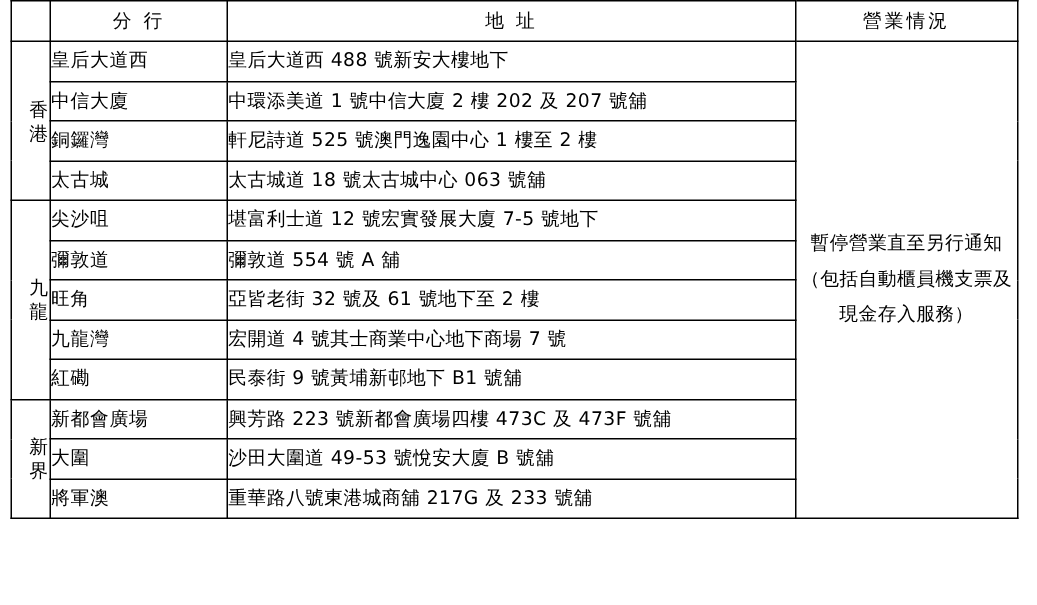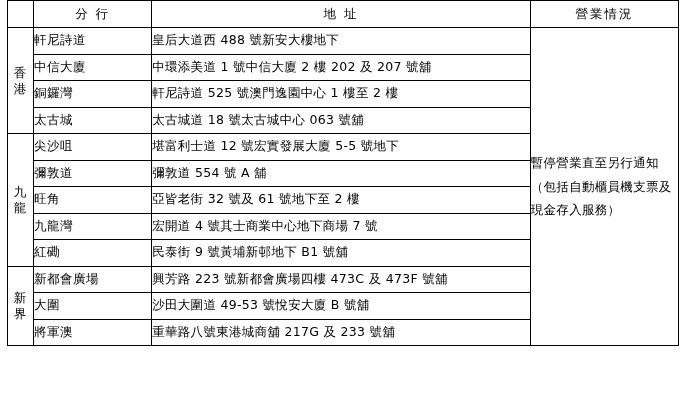--- a/index.html
+++ b/index.html
@@ -44,44 +44,46 @@
     padding: 0;
     vertical-align: middle;
   }
   .hdr {
     text-align: center;
     font-size: 13px;
     height: 26px;
     letter-spacing: 2px;
   }
   .region-cell {
-    text-align: center;
+    text-align: right;
     width: 26px;
     font-size: 13px;
     letter-spacing: 1px;
     line-height: 1.25;
   }
   .branch-cell {
     width: 118px;
     padding-left: 10px;
     height: 25.5px;
     letter-spacing: 0.5px;
   }
   .addr-cell {
     padding-left: 8px;
     height: 25.5px;
     letter-spacing: 0.3px;
     margin-top: 18px;
   }
   .status-cell {
     width: 120px;
+    text-align: center;
     padding: 0 8px;
     font-size: 12.5px;
     line-height: 1.9;
     letter-spacing: 0.3px;
+    font-family: Liberation Serif, serif;
   }
 </style>
 </head>
 <body>
 
 <div class="page">
 
 
   <table class="branch-table">
     <colgroup>
@@ -93,41 +95,41 @@
     <tbody>
       <tr>
         <th class="hdr"></th>
         <th class="hdr">分 行</th>
         <th class="hdr">地 址</th>
         <th class="hdr">營業情況</th>
       </tr>
 
       <tr>
         <td class="region-cell" rowspan="4">香港</td>
-        <td class="branch-cell">軒尼詩道</td>
+        <td class="branch-cell">皇后大道西</td>
         <td class="addr-cell">皇后大道西 488 號新安大樓地下</td>
         <td class="status-cell" rowspan="12">暫停營業直至另行通知（包括自動櫃員機支票及現金存入服務）</td>
       </tr>
       <tr>
         <td class="branch-cell">中信大廈</td>
         <td class="addr-cell">中環添美道 1 號中信大廈 2 樓 202 及 207 號舖</td>
       </tr>
       <tr>
         <td class="branch-cell">銅鑼灣</td>
         <td class="addr-cell">軒尼詩道 525 號澳門逸園中心 1 樓至 2 樓</td>
       </tr>
       <tr>
         <td class="branch-cell">太古城</td>
         <td class="addr-cell">太古城道 18 號太古城中心 063 號舖</td>
       </tr>
 
       <tr>
         <td class="region-cell" rowspan="5">九龍</td>
         <td class="branch-cell">尖沙咀</td>
-        <td class="addr-cell">堪富利士道 12 號宏實發展大廈 5-5 號地下</td>
+        <td class="addr-cell">堪富利士道 12 號宏實發展大廈 7-5 號地下</td>
       </tr>
       <tr>
         <td class="branch-cell">彌敦道</td>
         <td class="addr-cell">彌敦道 554 號 A 舖</td>
       </tr>
       <tr>
         <td class="branch-cell">旺角</td>
         <td class="addr-cell">亞皆老街 32 號及 61 號地下至 2 樓</td>
       </tr>
       <tr>

